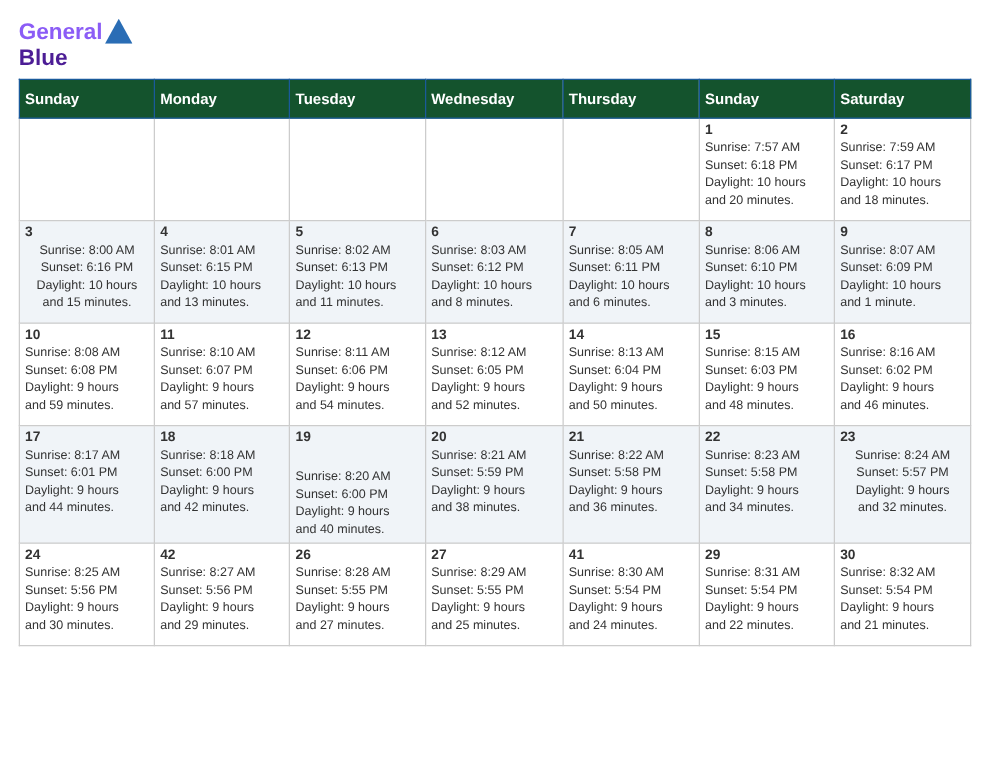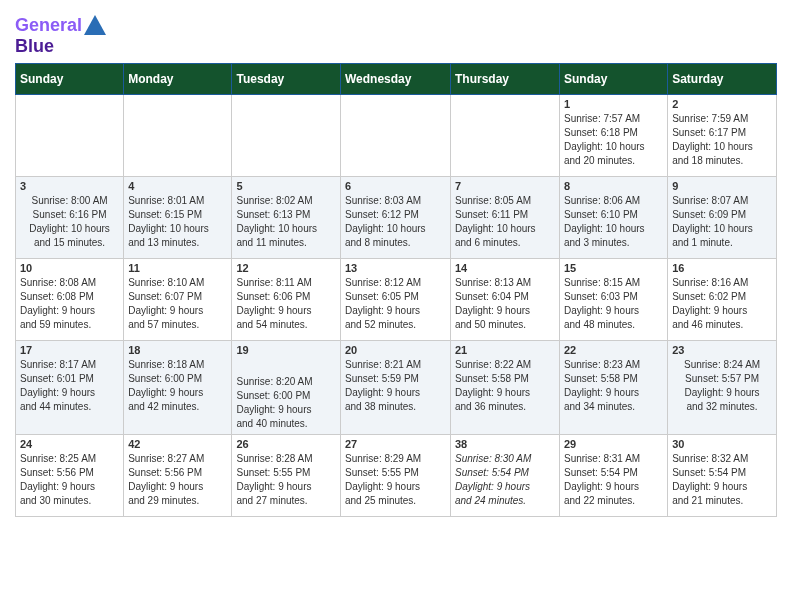--- a/index.html
+++ b/index.html
@@ -322,22 +322,22 @@
 and 27 minutes.</div>
           </td>
           <td>
             <div class="day-num">27</div>
             <div class="day-info" style="white-space: pre-line;">Sunrise: 8:29 AM
 Sunset: 5:55 PM
 Daylight: 9 hours
 and 25 minutes.</div>
           </td>
           <td>
-            <div class="day-num">38</div>
-            <div class="day-info" style="white-space: pre-line; font-style: italic;">Sunrise: 8:30 AM
+            <div class="day-num">41</div>
+            <div class="day-info" style="white-space: pre-line;">Sunrise: 8:30 AM
 Sunset: 5:54 PM
 Daylight: 9 hours
 and 24 minutes.</div>
           </td>
           <td>
             <div class="day-num">29</div>
             <div class="day-info" style="white-space: pre-line;">Sunrise: 8:31 AM
 Sunset: 5:54 PM
 Daylight: 9 hours
 and 22 minutes.</div>

